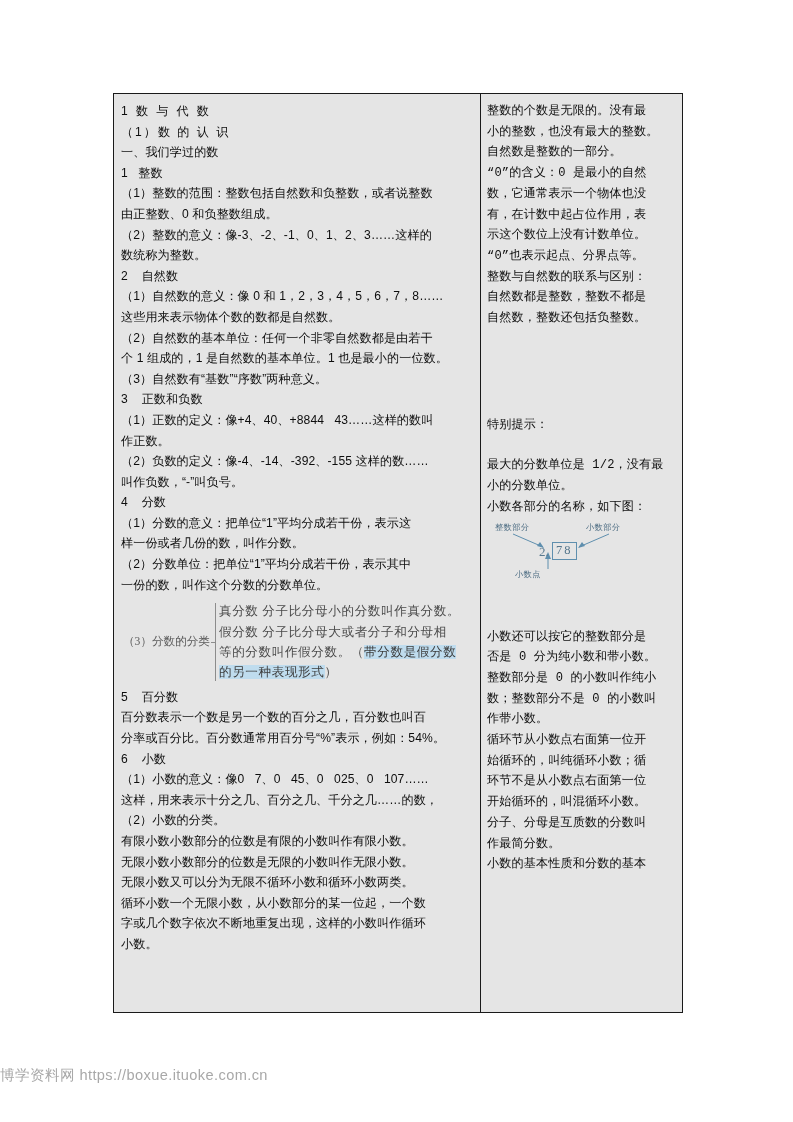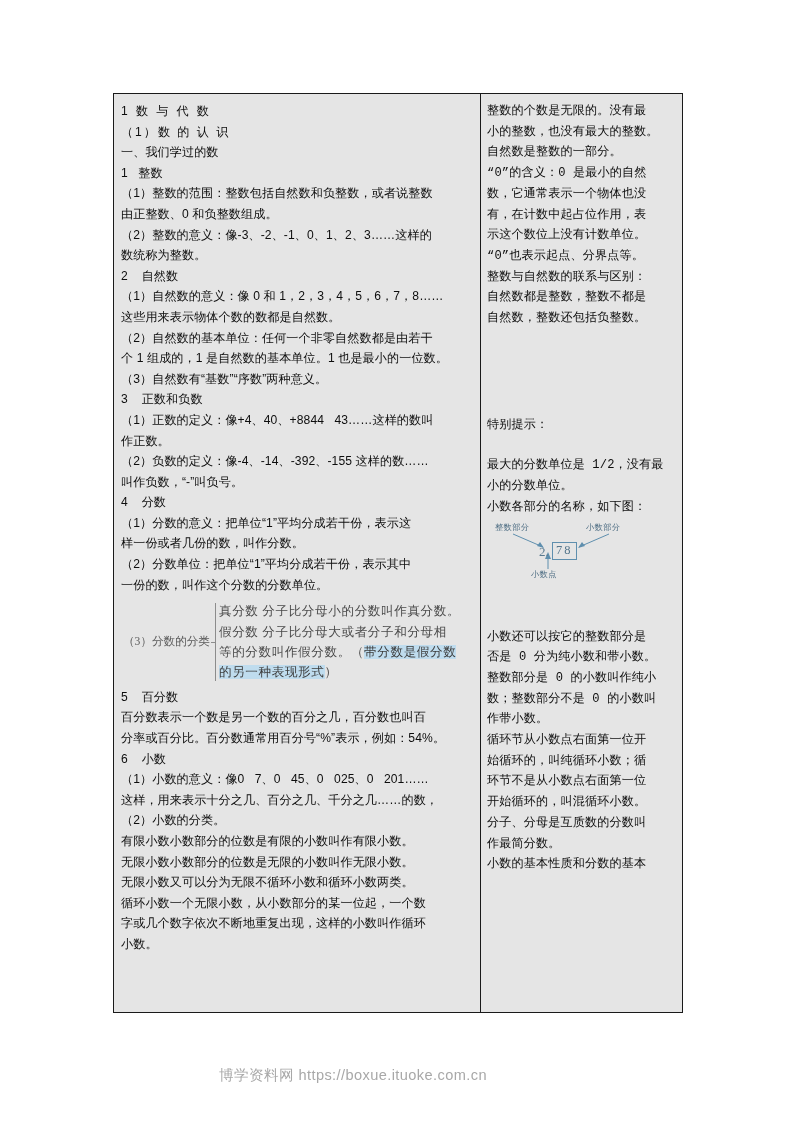--- a/index.html
+++ b/index.html
@@ -142,21 +142,21 @@
   .decimal-figure svg { display: block; }
   .df-label {
     position: absolute;
     font-size: 8.2px;
     color: #4a6a80;
     letter-spacing: 0.4px;
     white-space: nowrap;
   }
   .df-int-label { left: 4px; top: 1px; }
   .df-dec-label { left: 95px; top: 1px; }
-  .df-point-label { left: 40px; top: 48px; }
+  .df-point-label { left: 24px; top: 48px; }
   .df-number {
     position: absolute;
     left: 48px;
     top: 24px;
     font-size: 13px;
     color: #5a7a90;
     letter-spacing: 0px;
     line-height: 14px;
   }
   .df-box {
@@ -170,21 +170,20 @@
     letter-spacing: 2px;
     line-height: 15px;
   }
 
   
   .footer {
     position: absolute;
     left: 0;
     top: 1066px;
     width: 706px;
-    text-align: center;
     font-size: 14.6px;
     color: #a8a8a8;
     letter-spacing: 0.4px;
     font-family: "Liberation Sans", "DejaVu Sans", sans-serif;
   }
 </style>
 </head>
 <body>
 
 <div class="page">
@@ -231,21 +230,21 @@
           <div><span>等的分数叫作假分数。（</span><span class="hl">带分数是假分数</span></div>
           <div><span class="hl">的另一种表现形式</span><span>）</span></div>
         </div>
       </div>
 
       <div class="ln">5    百分数</div>
       <div class="ln">百分数表示一个数是另一个数的百分之几，百分数也叫百</div>
       <div class="ln">分率或百分比。百分数通常用百分号“%”表示，例如：54%。</div>
 
       <div class="ln">6    小数</div>
-      <div class="ln">（1）小数的意义：像0   7、0   45、0   025、0   201……</div>
+      <div class="ln">（1）小数的意义：像0   7、0   45、0   025、0   107……</div>
       <div class="ln">这样，用来表示十分之几、百分之几、千分之几……的数，</div>
       <div class="ln">（2）小数的分类。</div>
       <div class="ln">有限小数小数部分的位数是有限的小数叫作有限小数。</div>
       <div class="ln">无限小数小数部分的位数是无限的小数叫作无限小数。</div>
       <div class="ln">无限小数又可以分为无限不循环小数和循环小数两类。</div>
       <div class="ln">循环小数一个无限小数，从小数部分的某一位起，一个数</div>
       <div class="ln">字或几个数字依次不断地重复出现，这样的小数叫作循环</div>
       <div class="ln">小数。</div>
 
     </div>

